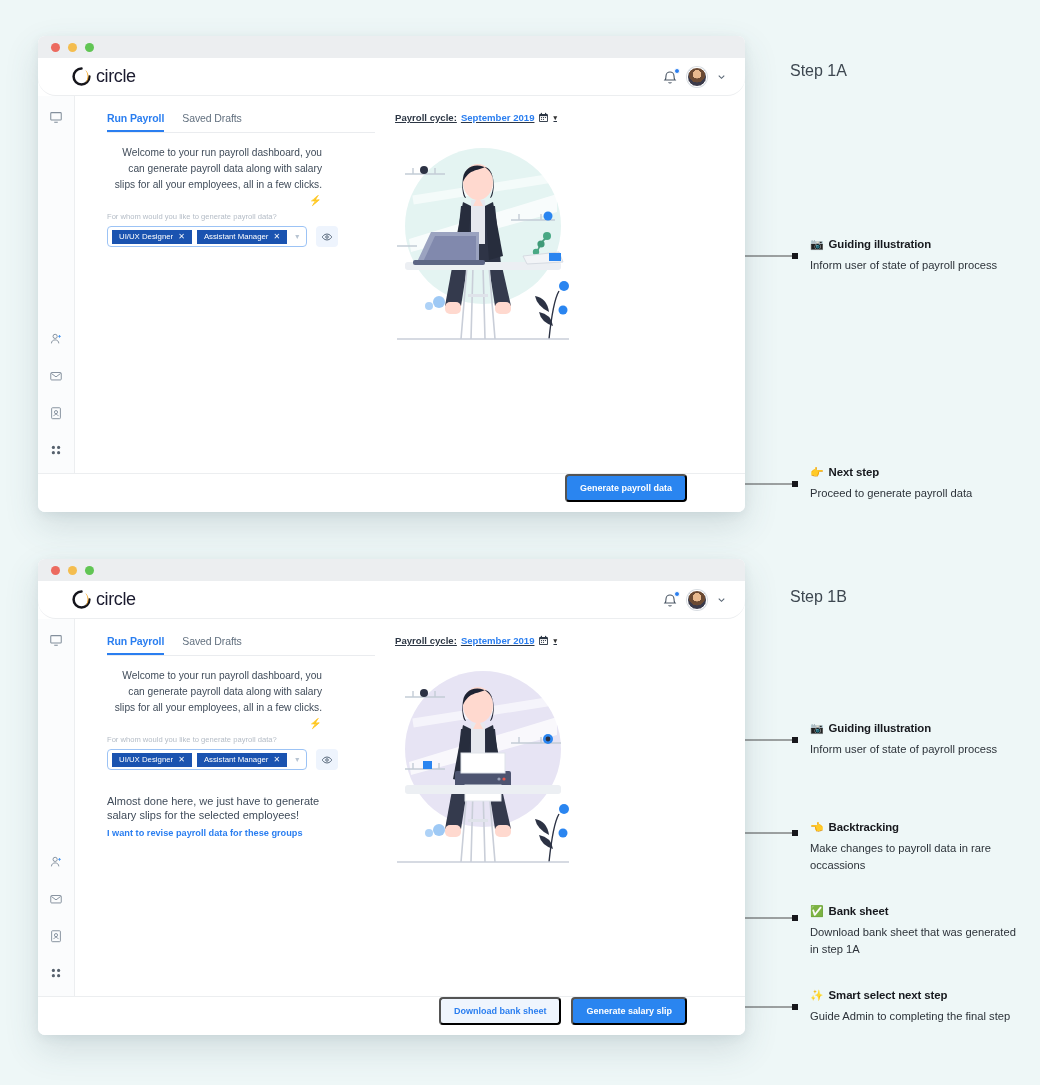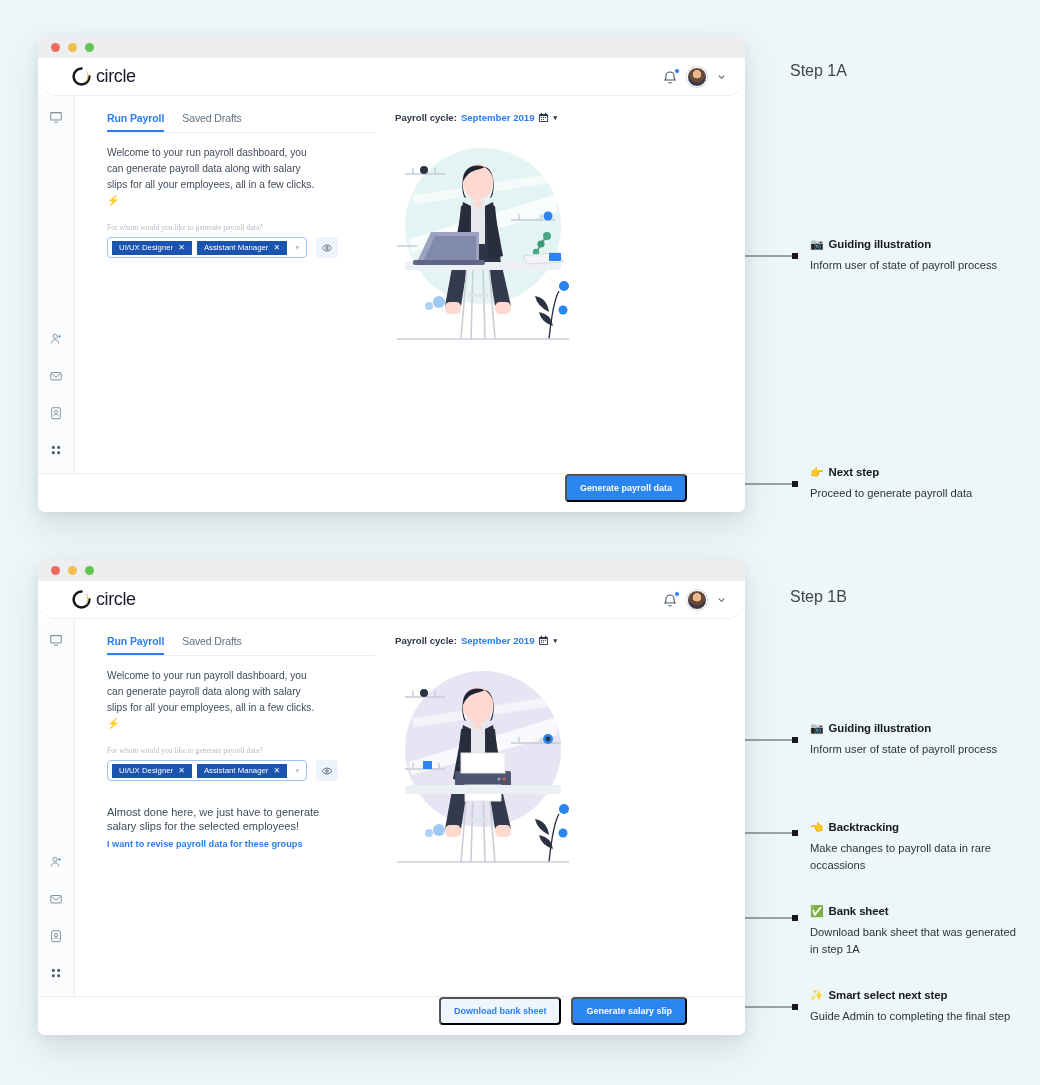--- a/index.html
+++ b/index.html
@@ -88,24 +88,25 @@
     font-size: 10.5px; font-weight: 700; color: #2a7ef0;
     padding-bottom: 6px; border-bottom: 2px solid #2a7ef0;
     letter-spacing: -0.1px;
   }
   .tab.inactive { color: #62707f; font-weight: 400; border-bottom-color: transparent; }
 
   .welcome {
     margin-top: 12px;
     font-size: 10.2px; line-height: 16px; color: #404c5a;
     width: 215px;
+    text-align: right;
   }
   .field-label {
-    margin-top: 14px;
-    font-size: 7.6px; color: #b4bcc6; font-family: Liberation Serif, serif;
+    margin-top: 3px;
+    font-size: 7.6px; color: #b4bcc6;
   }
   .select-row { display: flex; align-items: center; gap: 9px; margin-top: 5px; }
   .multiselect {
     display: flex; align-items: center; gap: 5px;
     border: 1px solid #9cc3f5; border-radius: 4px;
     background: #fff;
     padding: 3px 4px;
     height: 21px;
   }
   .pill {
@@ -132,20 +133,21 @@
   .revise-link {
     margin-top: 20px;
     font-size: 9.2px; font-weight: 700; color: #2a7ef0;
   }
 
   .cycle {
     position: absolute; top: 0; left: 20px;
     display: flex; align-items: center; gap: 4px;
     font-size: 9.6px; font-weight: 700; color: #2c3644;
     white-space: nowrap;
+    text-decoration: underline;
   }
   .cycle .val { color: #2a7ef0; }
   .cycle .caret { font-size: 7px; color: #333; }
 
   .illus-wrap { position: absolute; left: 8px; top: 22px; }
 
   .footer {
     border-top: 1px solid #eceef0;
     height: 39px;
     display: flex; align-items: flex-start; justify-content: flex-end;

